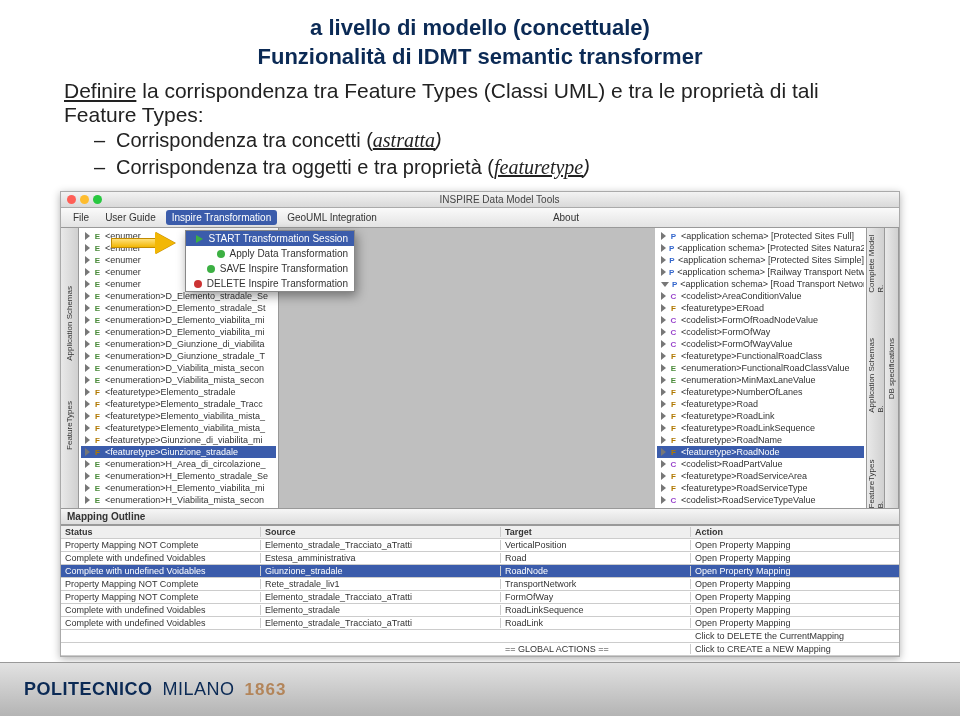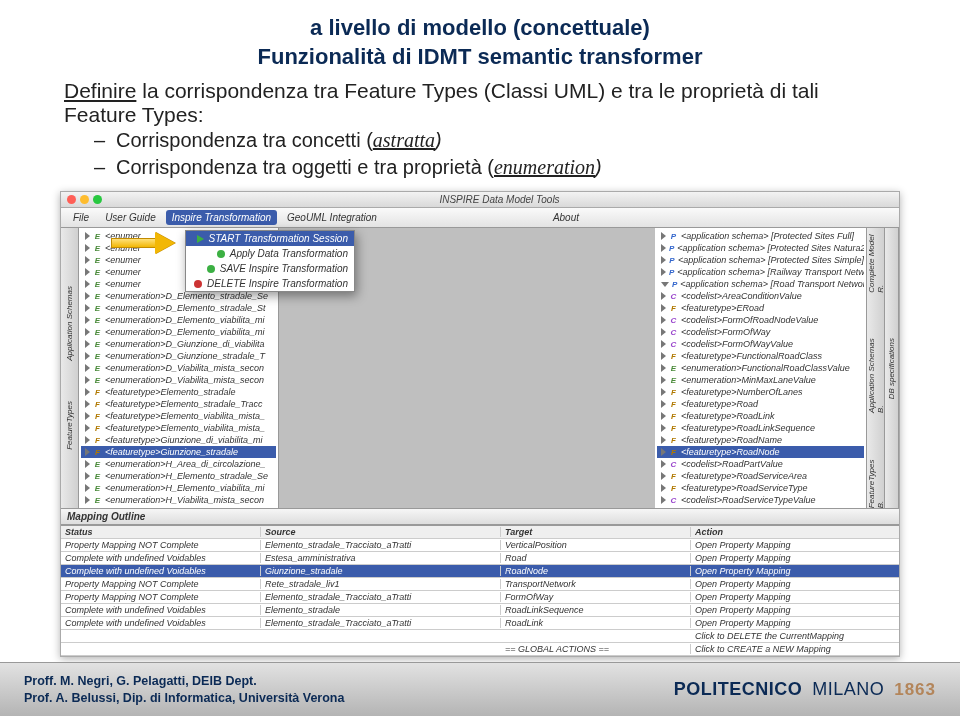--- a/index.html
+++ b/index.html
@@ -45,21 +45,20 @@
 
   
   .app {
     margin: 10px auto 0;
     width: 840px;
     border: 1px solid #aaa;
     background: #d7d7d7;
     font-size: 9px;
     color: #333;
     box-shadow: 0 2px 8px rgba(0,0,0,0.3);
-    font-style: italic;
   }
   .titlebar {
     height: 16px;
     background: linear-gradient(#f3f3f3,#d9d9d9);
     border-bottom: 1px solid #aaa;
     display: flex;
     align-items: center;
     padding: 0 6px;
     gap: 4px;
   }
@@ -213,21 +212,21 @@
 
 <div class="content">
   <p>
     <span class="main-line">Definire</span><span class="main-plain"> la corrispondenza tra Feature Types (Classi UML) e tra le proprietà di tali Feature Types:</span>
   </p>
   <ul>
     <li>
       <span>Corrispondenza tra concetti (</span><span class="ital">astratta</span><span class="italp">)</span>
     </li>
     <li>
-      <span>Corrispondenza tra oggetti e tra proprietà (</span><span class="ital">enumeration</span><span class="italp">)</span>
+      <span>Corrispondenza tra oggetti e tra proprietà (</span><span class="ital">featuretype</span><span class="italp">)</span>
     </li>
   </ul>
 </div>
 
 <div class="app app-rel">
   <div class="titlebar">
     <span class="tl-dot tl-red"></span>
     <span class="tl-dot tl-yel"></span>
     <span class="tl-dot tl-grn"></span>
     <span class="titlebar-text">INSPIRE Data Model Tools</span>
@@ -576,22 +575,18 @@
       <div class="trow">
         <div class="c-status"></div>
         <div class="c-source"></div>
         <div class="c-target">== GLOBAL ACTIONS ==</div>
         <div class="c-action">Click to CREATE a NEW Mapping</div>
       </div>
     </div>
 </div>
 
 <div class="footer">
-  <div class="footer-text">
-    <div>Proff. M. Negri, G. Pelagatti, DEIB Dept.</div>
-    <div>Prof. A. Belussi, Dip. di Informatica, Università Verona</div>
-  </div>
   <div class="logo">
     <span class="p1">POLITECNICO</span>
     <span class="p2">MILANO</span>
     <span class="yr">1863</span>
   </div>
 </div>
 
 </body></html>

